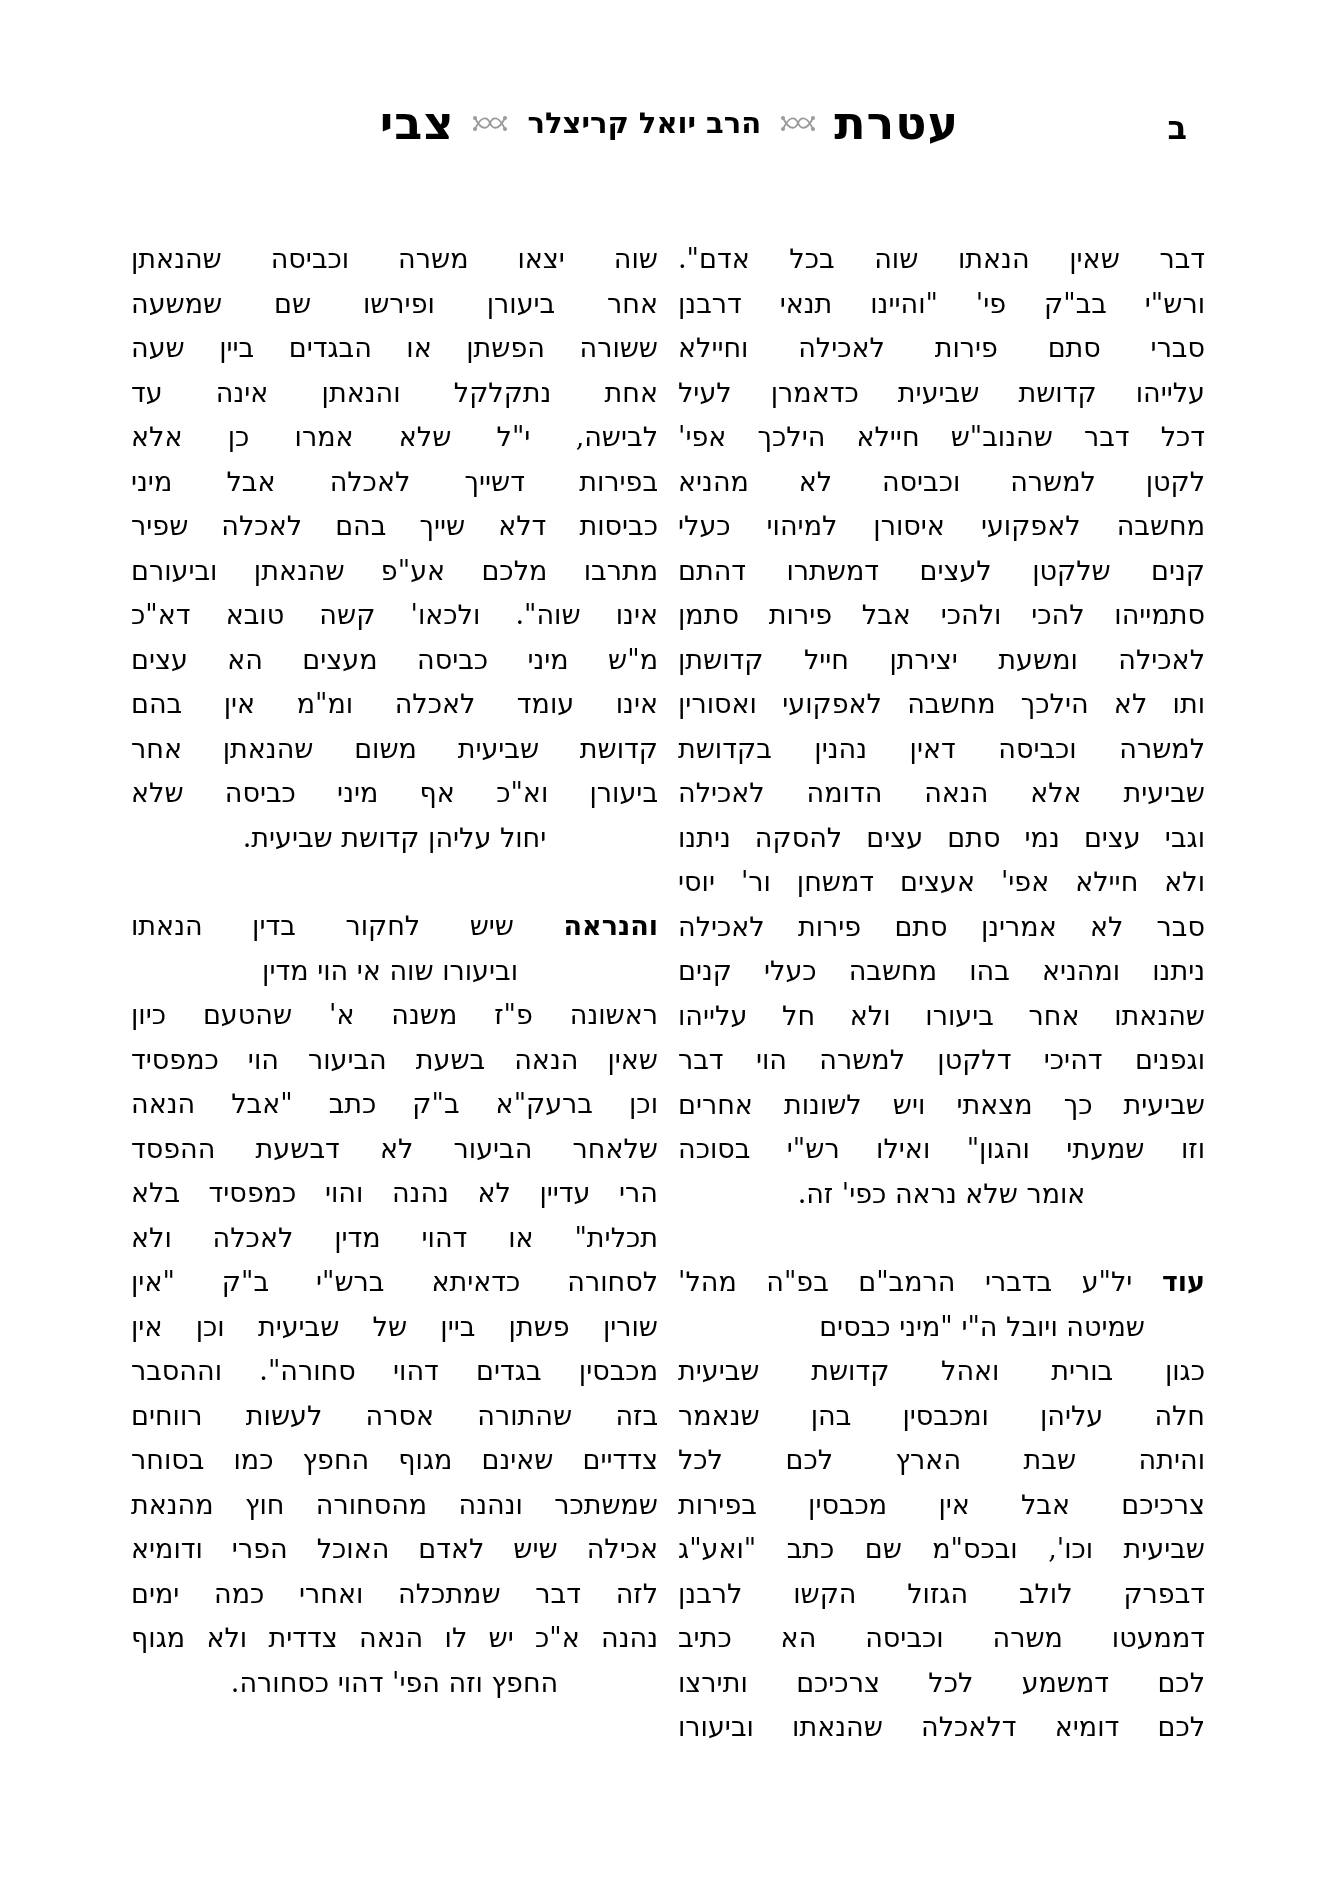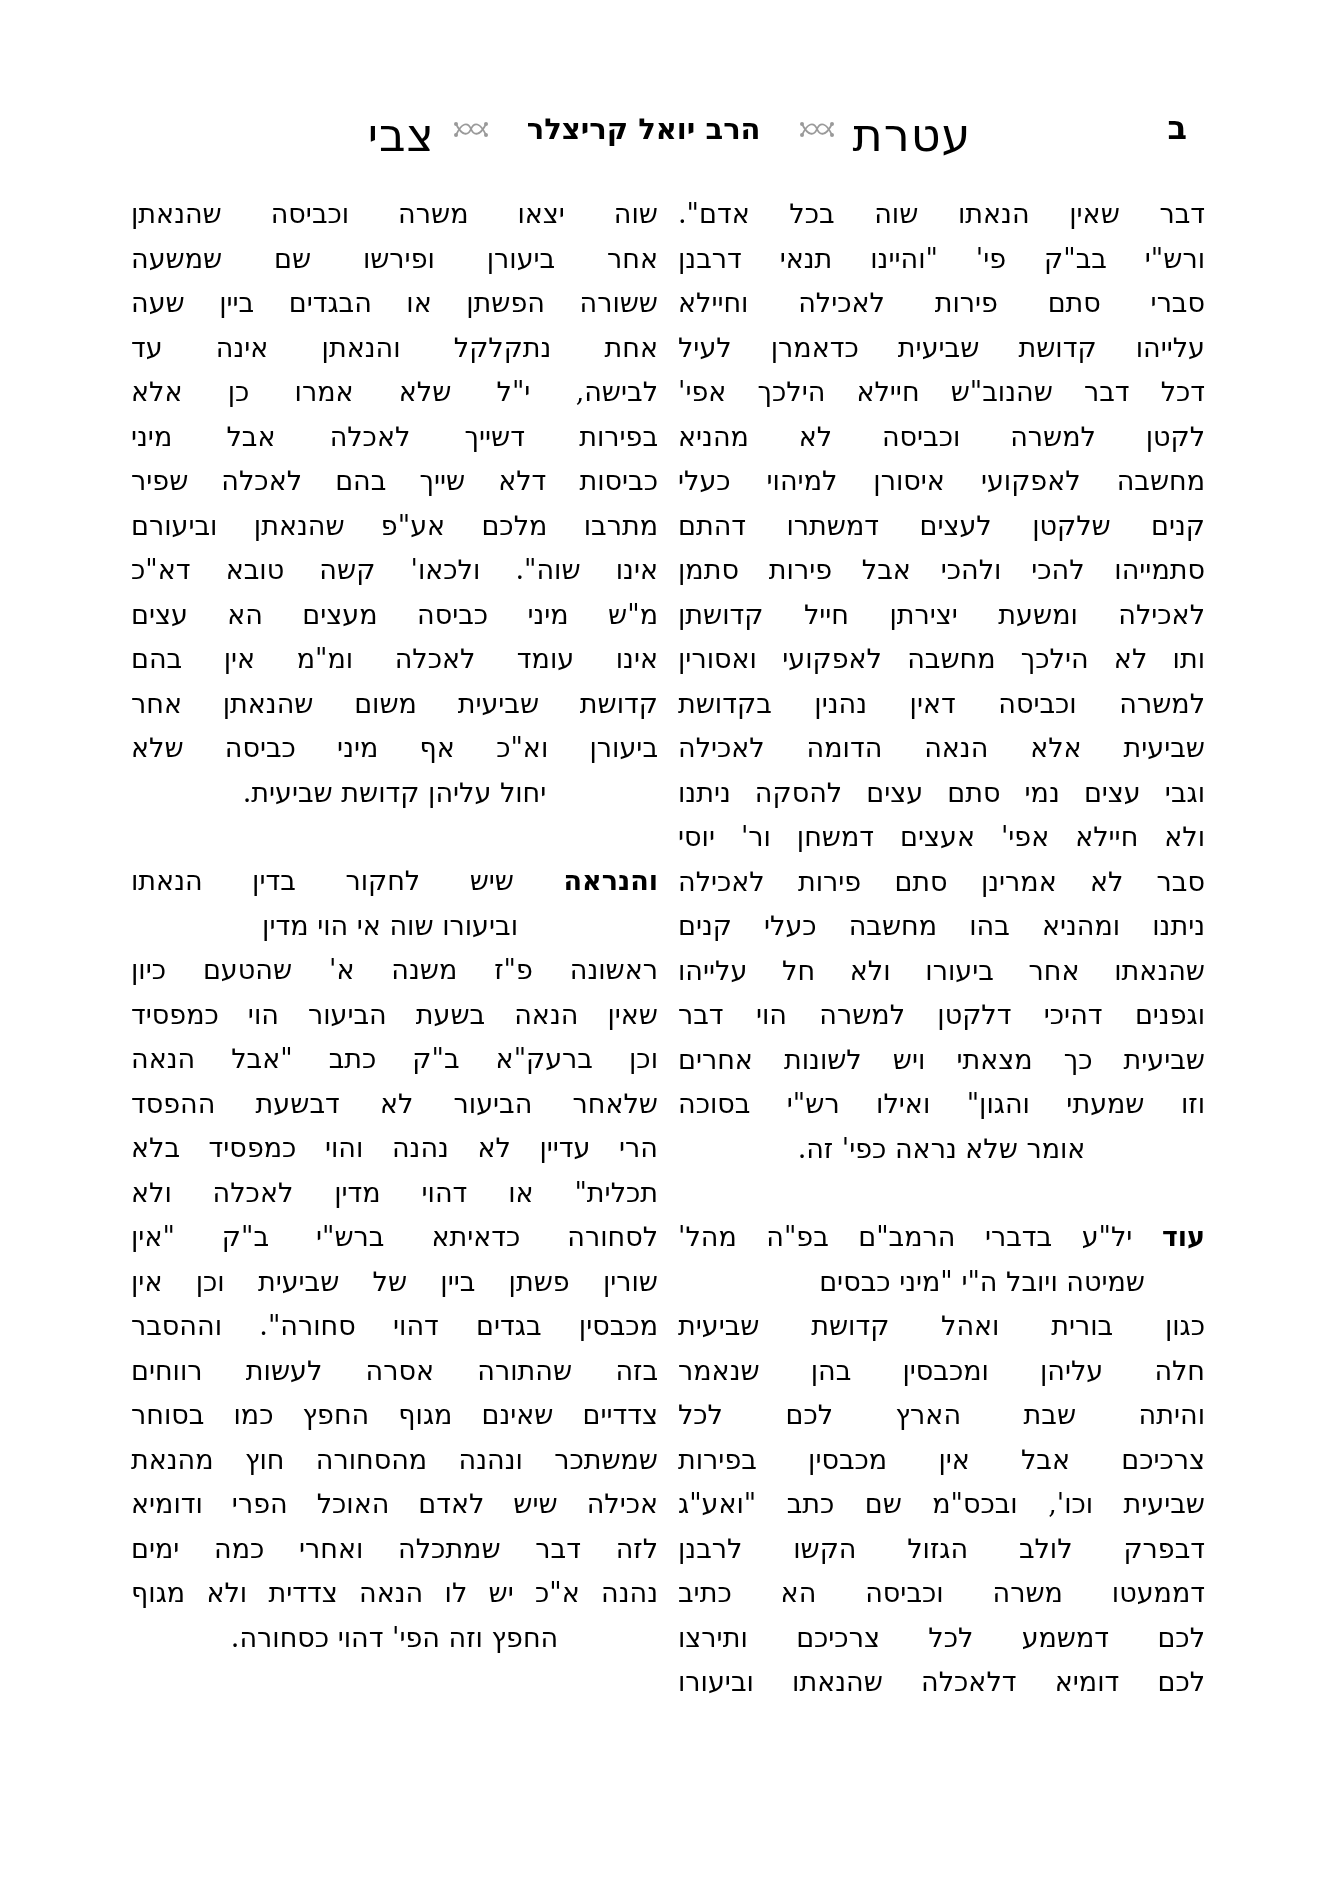--- a/index.html
+++ b/index.html
@@ -18,39 +18,39 @@
     position:absolute;top:112px;right:152px;
     font-size:32px;font-weight:bold;line-height:1;
   }
   .titlerow{
     position:absolute;top:100px;left:0;width:100%;
     direction:rtl;
     display:flex;justify-content:center;align-items:center;
     gap:18px;
   }
   .title-big{
-    font-size:46px;font-weight:normal;line-height:1;
+    font-size:46px;font-weight:bold;line-height:1;
     letter-spacing:1px;
-    margin-top:12px;
   }
   .author{
     font-size:29px;font-weight:bold;line-height:1;
-    margin:0 20px;
+    margin:0 1px;
   }
   .orn{display:inline-flex;align-items:center;}
   
   .columns{
     position:absolute;top:192px;left:131px;right:134px;
     direction:rtl;
     display:flex;gap:20px;
   }
   .col{
     width:527px;flex:0 0 527px;
     font-size:27px;line-height:44.5px;
     text-align:justify;
+    margin-top:45px;
   }
   .para + .para{margin-top:44px;}
   .line{
     text-align:justify;
     text-align-last:justify;
   }
   .line.c{text-align-last:center;}
   .line.i1{text-align:right;text-align-last:right;padding-right:60px;}
   .line.i2{text-align:left;text-align-last:right;padding-right:140px;}
   .line b{font-weight:bold;}

